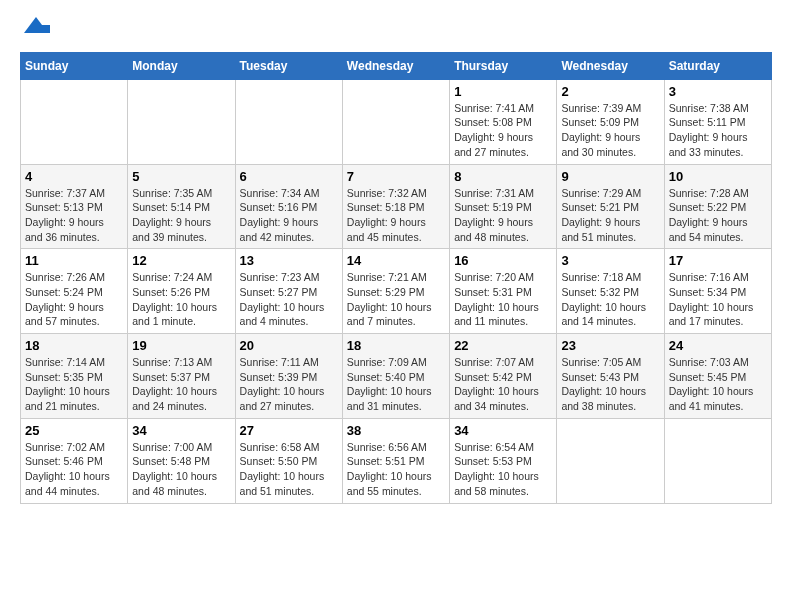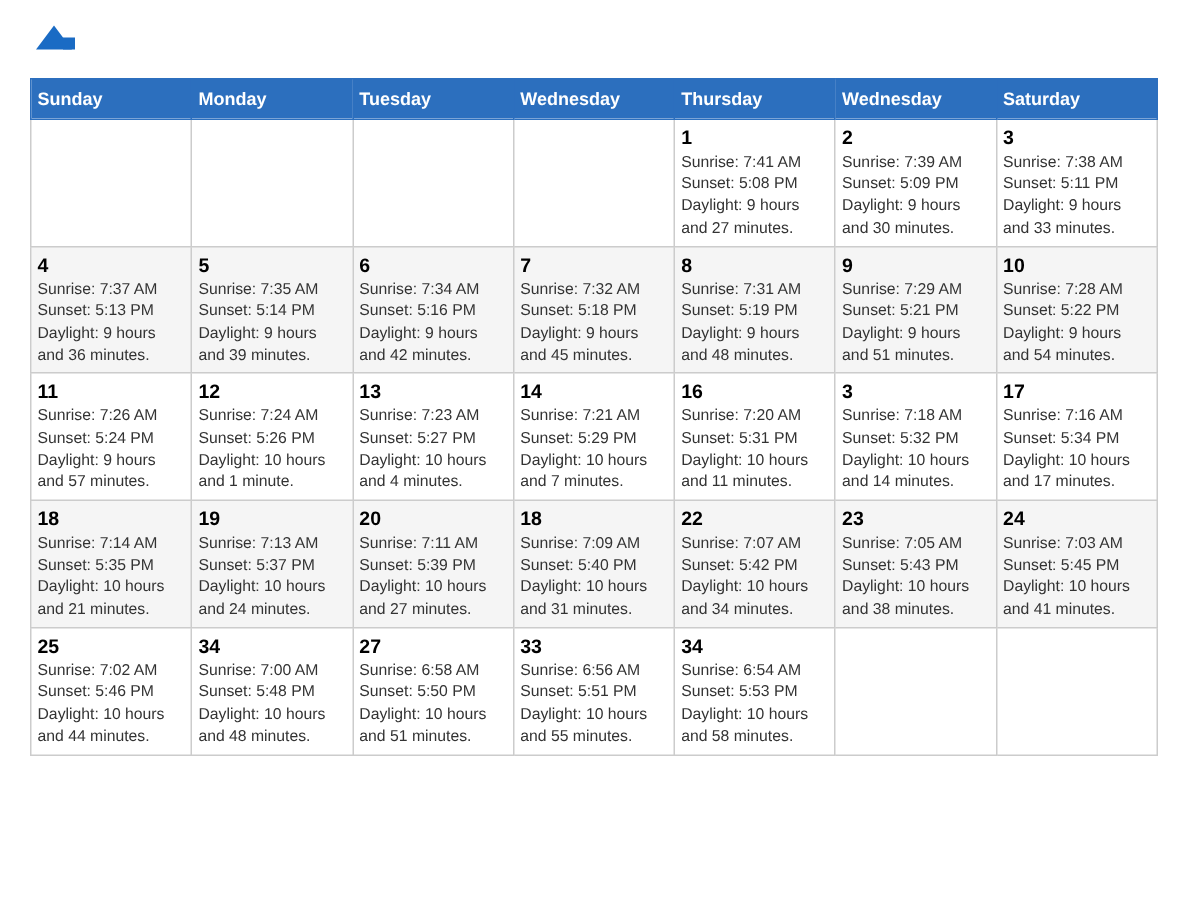--- a/index.html
+++ b/index.html
@@ -172,21 +172,21 @@
           </td>
           <td>
             <div class="day-num">34</div>
             <div class="day-info">Sunrise: 7:00 AM<br>Sunset: 5:48 PM<br>Daylight: 10 hours and 48 minutes.</div>
           </td>
           <td>
             <div class="day-num">27</div>
             <div class="day-info">Sunrise: 6:58 AM<br>Sunset: 5:50 PM<br>Daylight: 10 hours and 51 minutes.</div>
           </td>
           <td>
-            <div class="day-num">33</div>
+            <div class="day-num">38</div>
             <div class="day-info">Sunrise: 6:56 AM<br>Sunset: 5:51 PM<br>Daylight: 10 hours and 55 minutes.</div>
           </td>
           <td>
             <div class="day-num">34</div>
             <div class="day-info">Sunrise: 6:54 AM<br>Sunset: 5:53 PM<br>Daylight: 10 hours and 58 minutes.</div>
           </td>
           <td class="empty"></td>
           <td class="empty"></td>
         </tr>
       </tbody>

